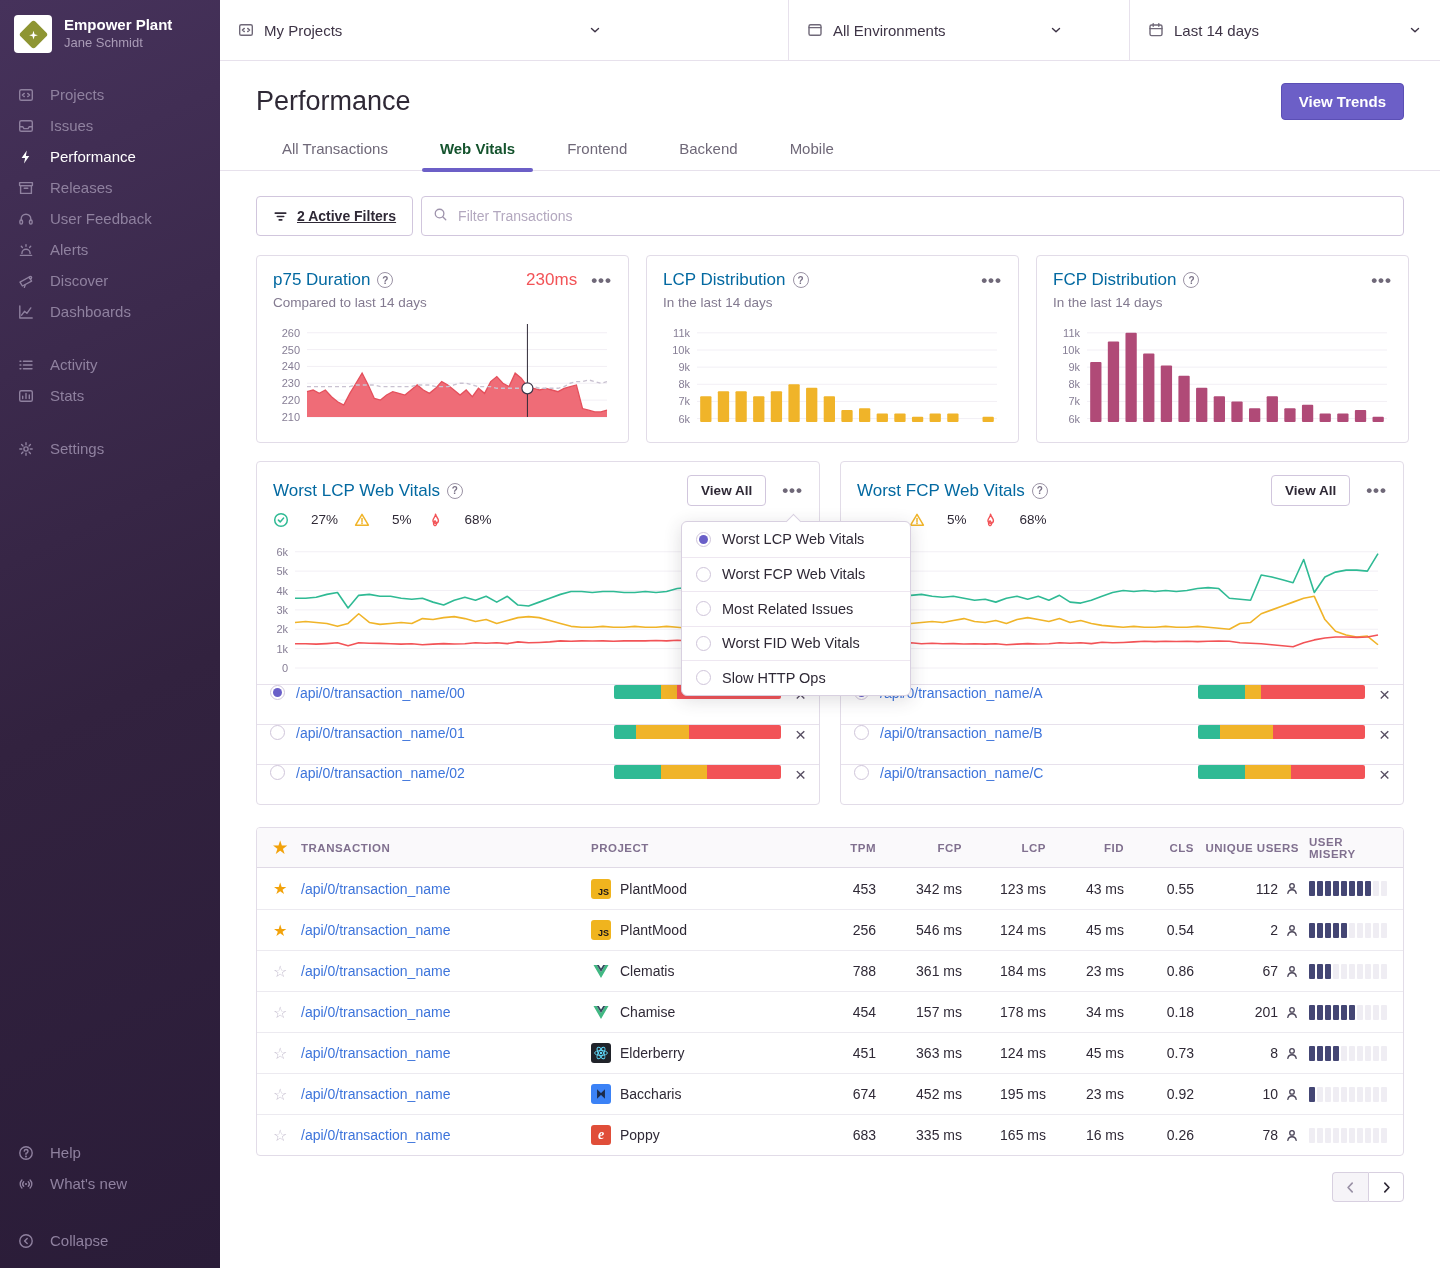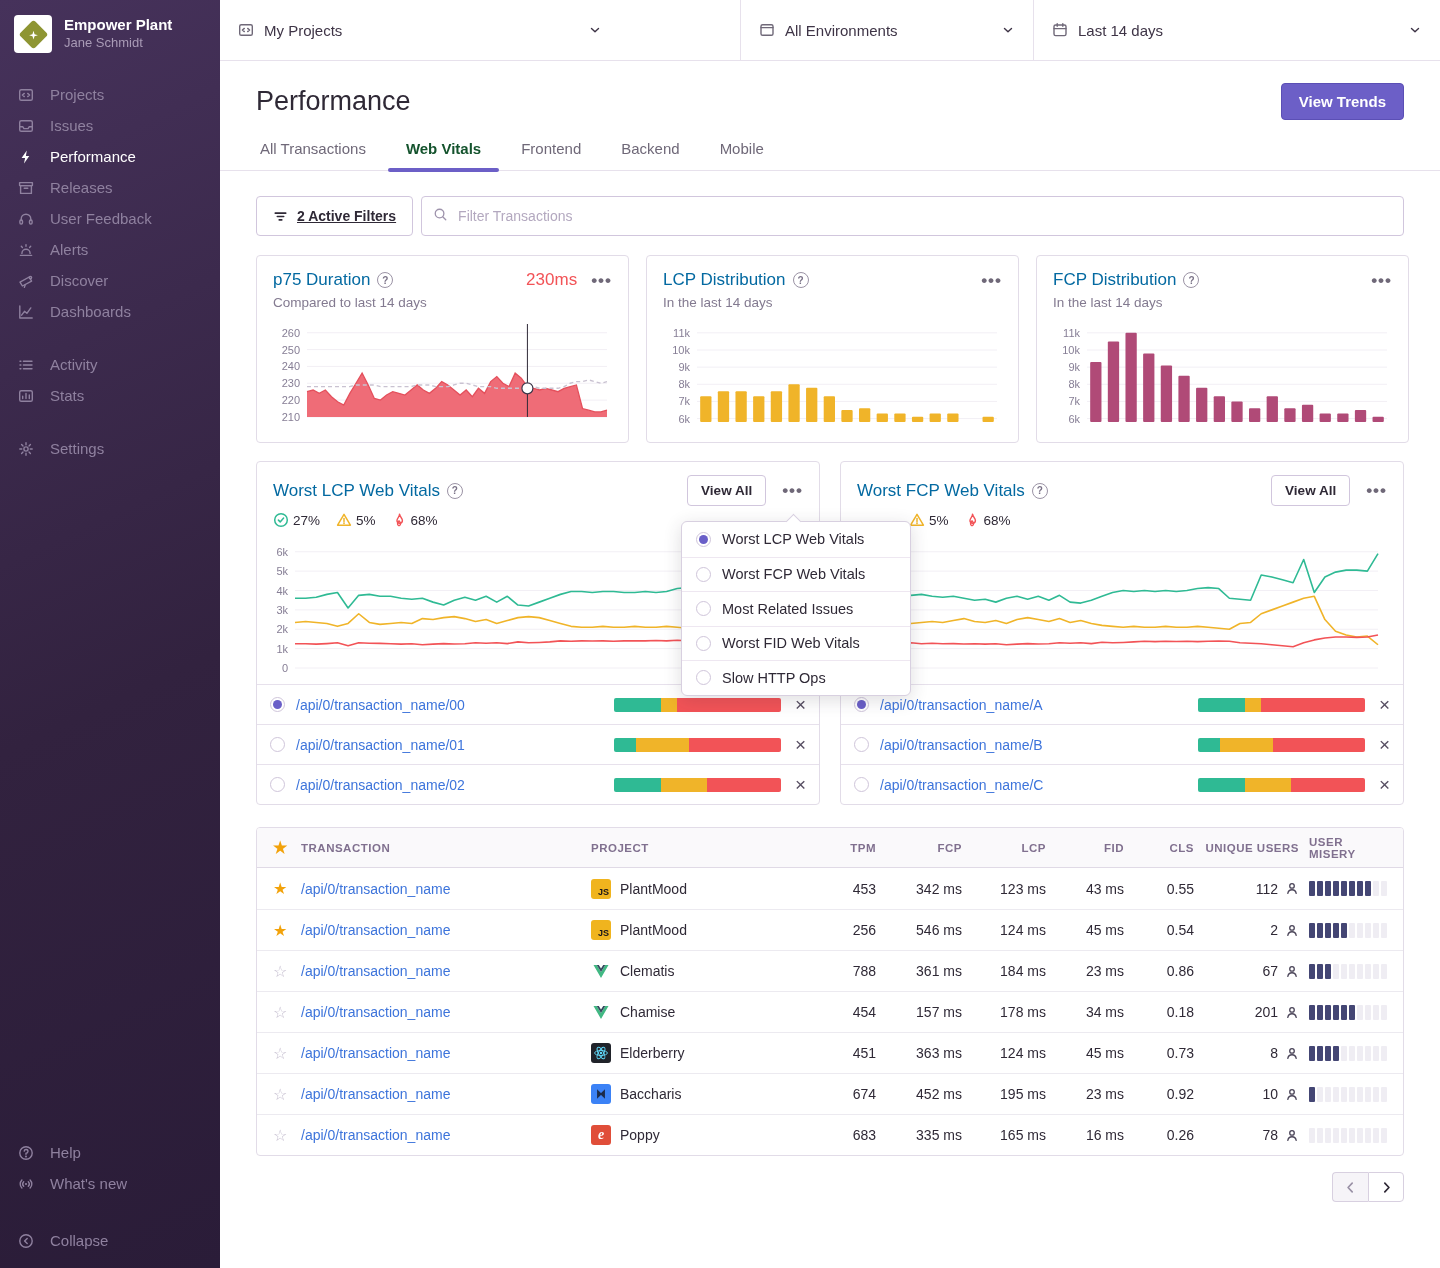--- a/index.html
+++ b/index.html
@@ -25,35 +25,35 @@
   .nav-item.active { color:#FFFFFF; }
   .nav-item .icon { width:18px; height:16px; display:flex; align-items:center; justify-content:center; }
   .nav-item .icon svg { display:block; }
   .sidebar-footer { margin-top:auto; padding-bottom:12px; }
   .sidebar-footer .nav-item.collapse { margin-top:26px; }
 
   
   .topbar { position:absolute; left:220px; top:0; width:1220px; height:61px; background:#fff;
     border-bottom:1px solid #E7E1EC; display:flex; }
   .tb-sec { display:flex; align-items:center; gap:10px; padding:0 18px; font-size:15px; color:#3E3446; cursor:pointer; }
-  .tb-sec + .tb-sec { border-left:1px solid #E7E1EC; }
+  .tb-sec + .tb-sec { border-left:1px solid #E7E1EC;margin-left:48px; }
   .tb-sec .tb-icon { color:#6F6878; display:flex; }
   .tb-chev { margin-left:auto; color:#3E3446; display:flex; }
   .tb-projects { width:520px; }
   .tb-projects .tb-chev { margin-right:120px; }
   .tb-envs { width:293px; }
   .tb-dates { flex:1; }
 
   
   .content { position:absolute; left:220px; top:61px; width:1220px; }
   .page-head { display:flex; justify-content:space-between; align-items:center; padding:22px 36px 0; }
   .page-title { font-size:27px; font-weight:500; color:#2F2936; }
   .btn-trends { background:#6C5FC7; color:#fff; border:1px solid #5B4FB5; border-radius:4px;
     padding:9px 17px; font-weight:700; font-size:15px; font-family:inherit; cursor:pointer; }
-  .tabs { display:flex; gap:36px; padding:0 38px; margin-top:20px; border-bottom:1px solid #E7E1EC; }
+  .tabs { display:flex; gap:48px; padding:0 60px; margin-top:20px; border-bottom:1px solid #E7E1EC; }
   .tab { position:relative; padding:0 2px 13px; font-size:15px; color:#6F6878; cursor:pointer; }
   .tab.active { color:#14532d; font-weight:600; }
   .tab.active::after { content:''; position:absolute; left:-16px; right:-16px; bottom:-2px; height:4px;
     background:#6C5FC7; border-radius:2px; }
 
   .filter-row { display:flex; gap:8px; padding:25px 36px 0;text-decoration:underline; }
   .btn-filters { display:flex; align-items:center; gap:9px; border:1px solid #D1C6DD; background:#fff;
     border-radius:4px; height:40px; padding:0 16px; font-weight:700; font-size:14px; color:#2F2936;
     font-family:inherit; cursor:pointer; }
   .search-wrap { position:relative; flex:1; }
@@ -79,23 +79,23 @@
 
   
   .vitals-row { display:flex; gap:20px; padding:18px 36px 0; }
   .vcard { flex:1; border:1px solid #E2DCE8; border-radius:4px; background:#fff; }
   .vcard-head { padding:13px 16px 0; display:flex; align-items:center; }
   .btn-viewall { margin-left:auto; border:1px solid #D1C6DD; background:#fff; border-radius:4px;
     padding:7px 13px; font-weight:700; font-size:13.5px; color:#2F2936; font-family:inherit; cursor:pointer; }
   .vcard-head .dots { margin-left:16px; }
   .vstats { display:flex; gap:16px; align-items:center; padding:6px 16px 0; font-size:13.5px; color:#2F2936; }
   .vstats.offset { padding-left:68px; }
-  .vstat { display:flex; align-items:center; gap:4px; }
+  .vstat { display:flex; align-items:flex-start; gap:22px; }
   .vchart { padding:8px 12px 4px 8px; }
-  .vrow { display:flex; align-items:center; height:40px; border-top:1px solid #E7E1EC; padding:0 13px; }
+  .vrow { display:flex; height:40px; border-top:1px solid #E7E1EC; padding:0 13px; }
   .vradio { width:15px; height:15px; border:1px solid #CFC5DA; border-radius:50%; position:relative; flex:none; cursor:pointer; }
   .vradio.sel::after { content:''; position:absolute; inset:2px; background:#6A5FC8; border-radius:50%; }
   .vlink { margin-left:11px; font-size:14px; color:#3D74DB; text-decoration:none; cursor:pointer; }
   .vbar { margin-left:auto; width:167px; height:14px; border-radius:2px; overflow:hidden; display:flex; flex:none; }
   .vbar span { height:100%; }
   .vclose { margin-left:14px; color:#584F63; font-size:19px; line-height:1; cursor:pointer; flex:none; }
 
   
   .dropdown { position:absolute; left:681px; top:521px; width:230px; background:#fff;
     border:1px solid #D8D0E0; border-radius:6px; box-shadow:0 4px 18px rgba(47,41,54,.16); z-index:20; }

